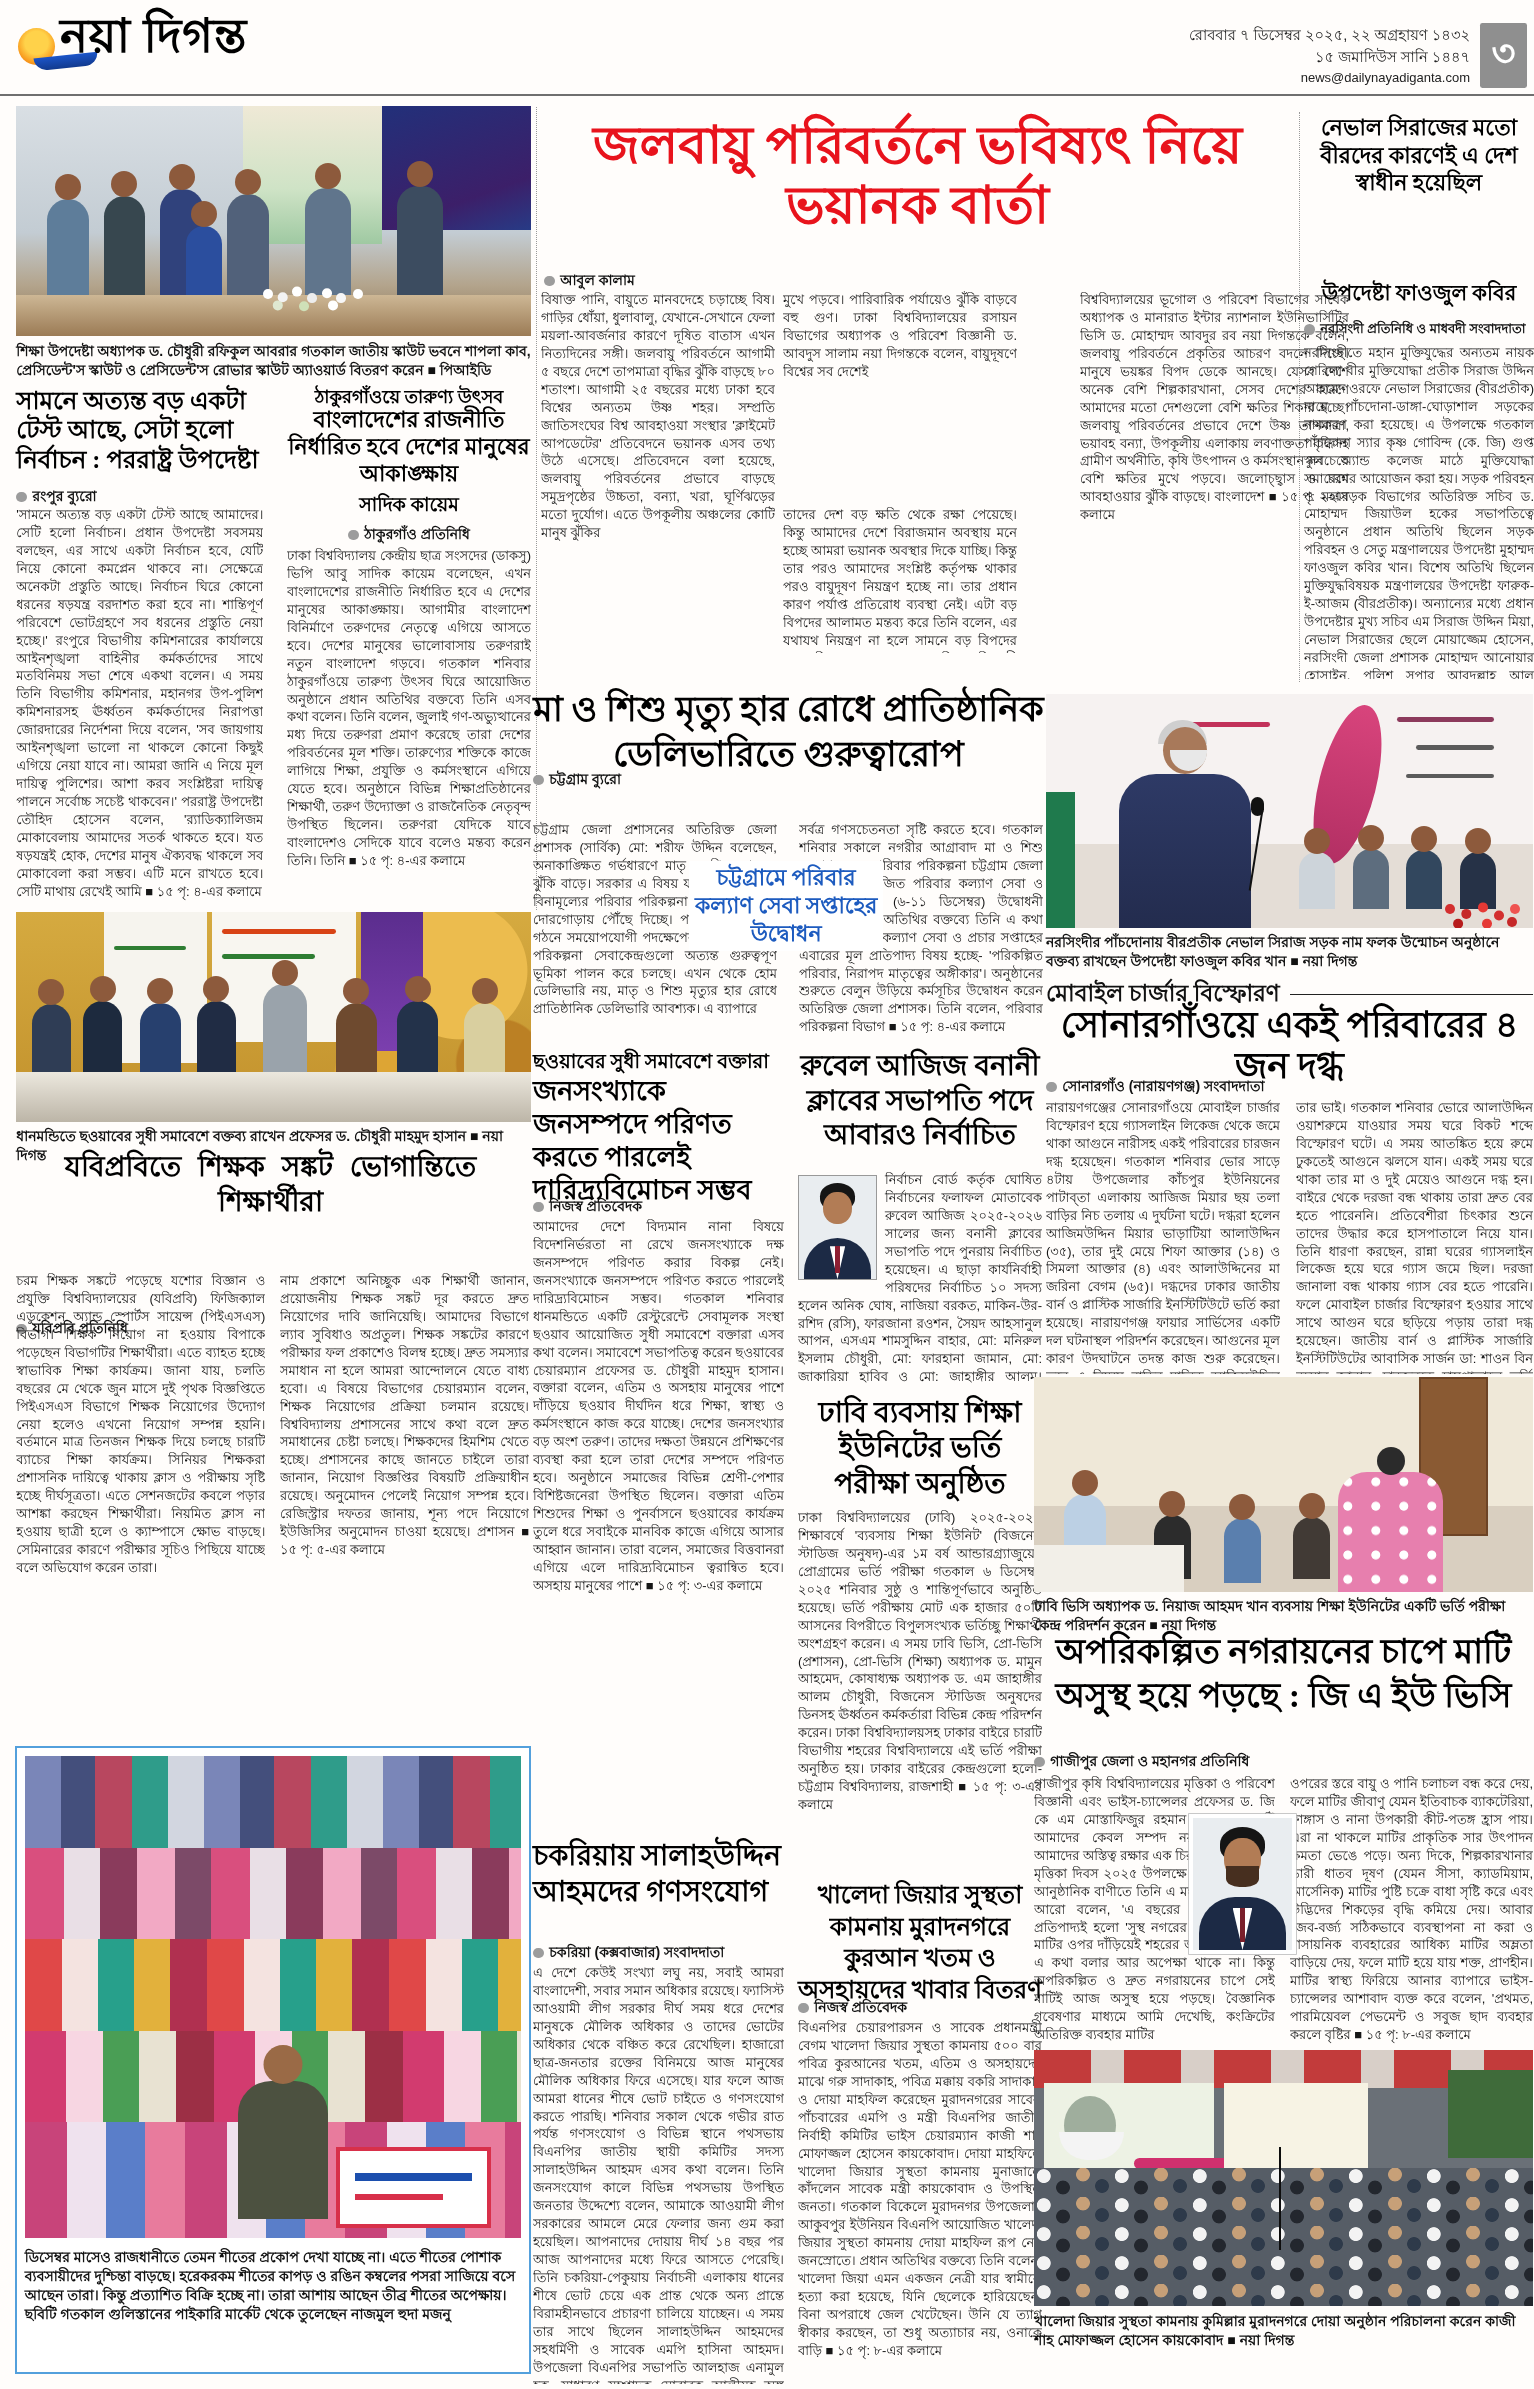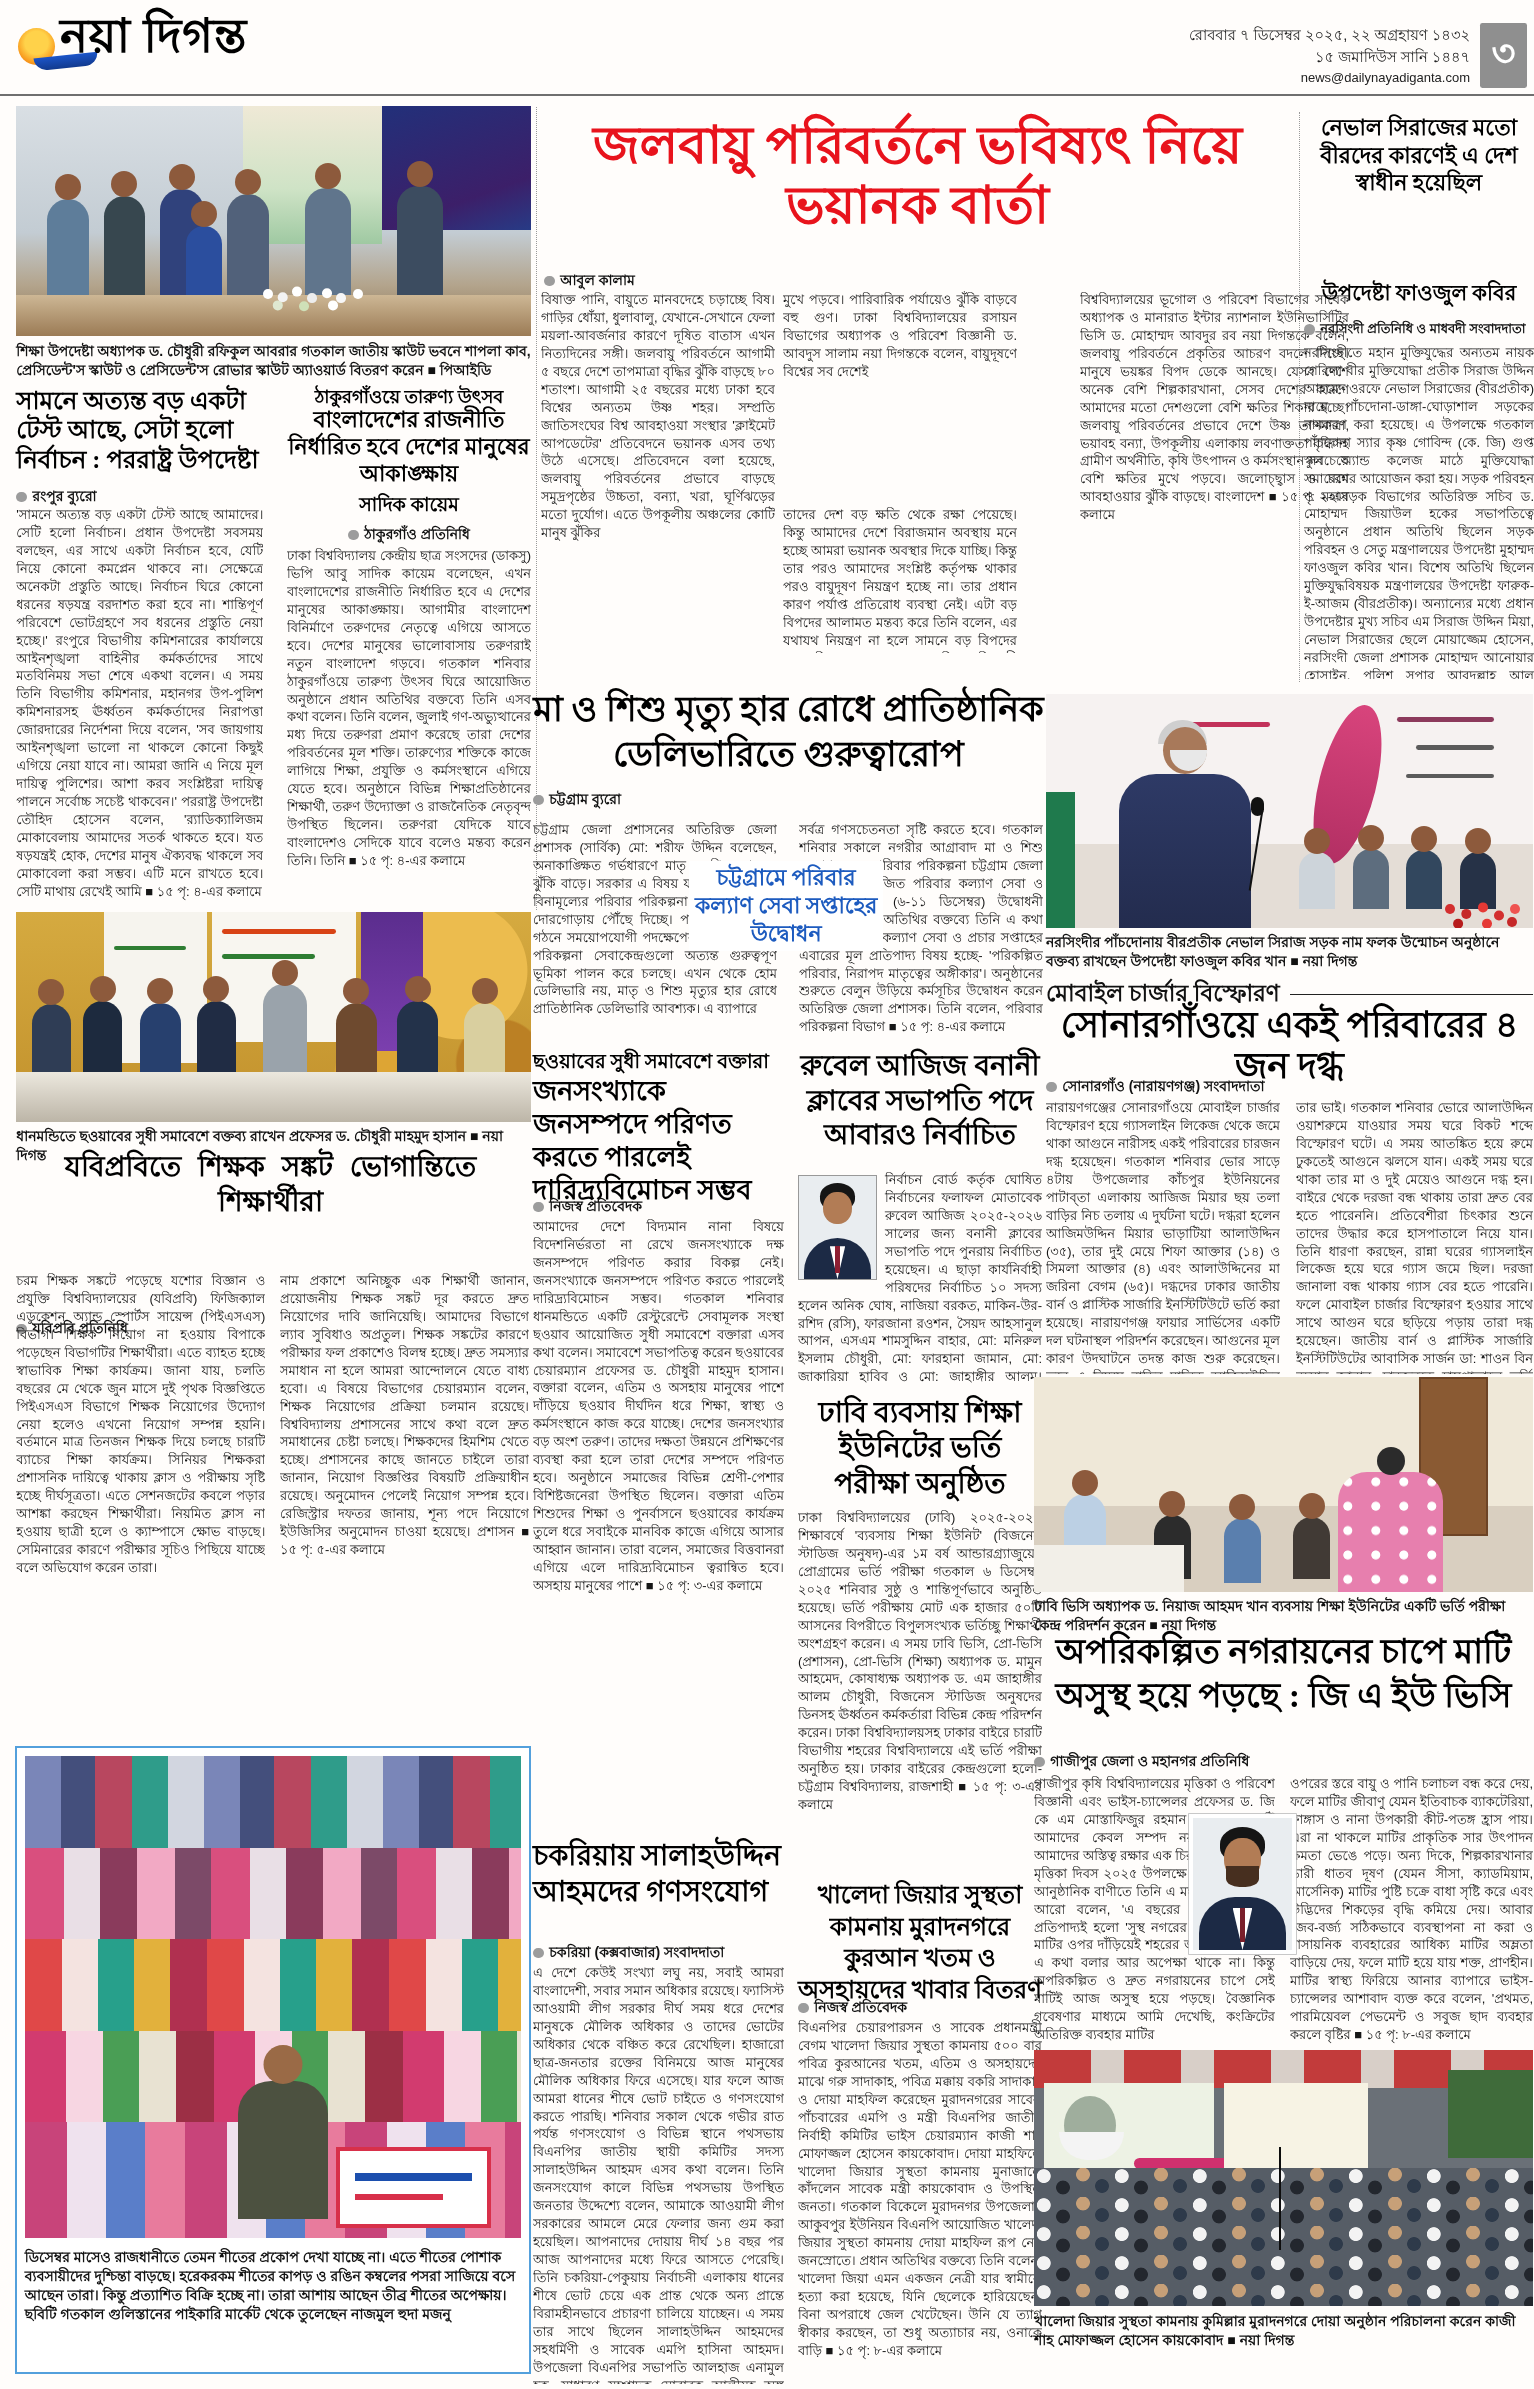--- a/index.html
+++ b/index.html
@@ -44,21 +44,21 @@
   #lead-by{left:544px;top:269px;}
   #lead-c1{left:541px;top:291px;width:234px;height:361px;}
   #lead-c2a{left:783px;top:291px;width:234px;height:86px;}
   #lead-box{left:779px;top:383px;width:238px;border:1.6px solid #3350b5;background:#fff;}
   #lead-box .row{font-size:21px;font-weight:800;text-align:center;padding:5.7px 1.6px;
       font-family:"Liberation Serif","DejaVu Serif",serif;}
   #lead-box .row + .row{border-top:1.6px solid #e02020;}
   #lead-c2b{left:783px;top:506px;width:234px;height:147px;}
   #lead-c3{left:1080px;top:291px;width:269px;height:378px;}
   #ms-hl{left:533px;top:688px;width:511px;font-size:35px;line-height:1.28;text-align:center;}
-  #ms-by{left:533px;top:788px;}
+  #ms-by{left:533px;top:768px;}
   #ms-c1{left:533px;top:821px;width:244px;height:212px;}
   #ms-c2{left:799px;top:821px;width:244px;height:212px;}
   #ms-inset{left:689px;top:861px;width:191px;text-align:center;color:#1d5bbf;font-weight:800;
       font-size:22px;line-height:1.26;background:#fff;padding:3.3px 1.6px;font-family:"Liberation Serif",serif;}
   #sw-kicker{left:533px;top:1047px;width:251px;font-size:19.5px;}
   #sw-hl{left:533px;top:1075px;width:251px;font-size:27px;line-height:1.22;}
   #sw-by{left:533px;top:1195px;}
   #sw-body{left:533px;top:1218px;width:251px;height:588px;}
   #ck-hl{left:533px;top:1838px;width:251px;font-size:28.5px;line-height:1.25;}
   #ck-by{left:533px;top:1941px;}

